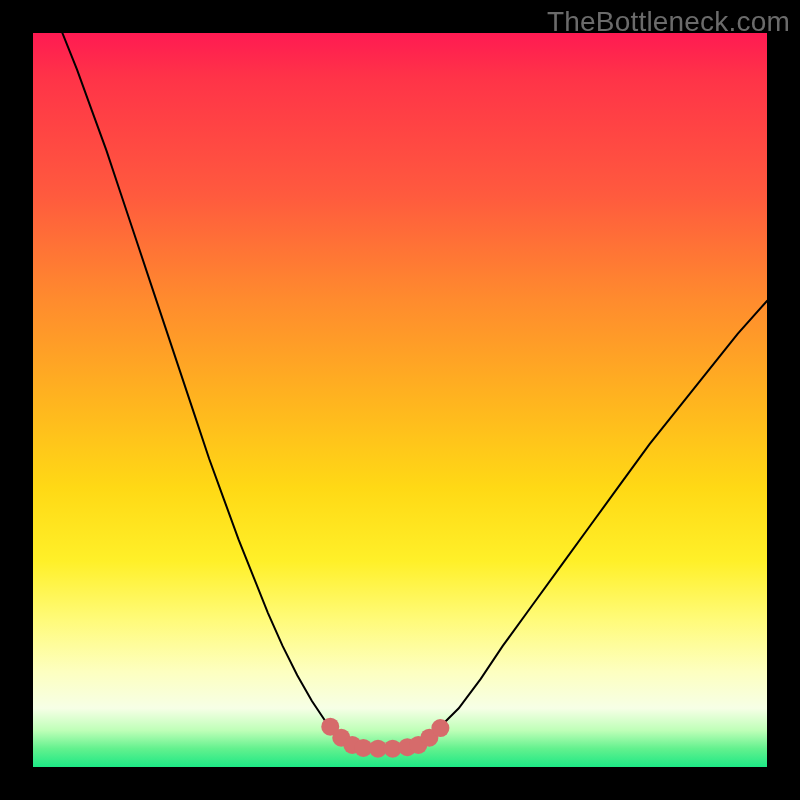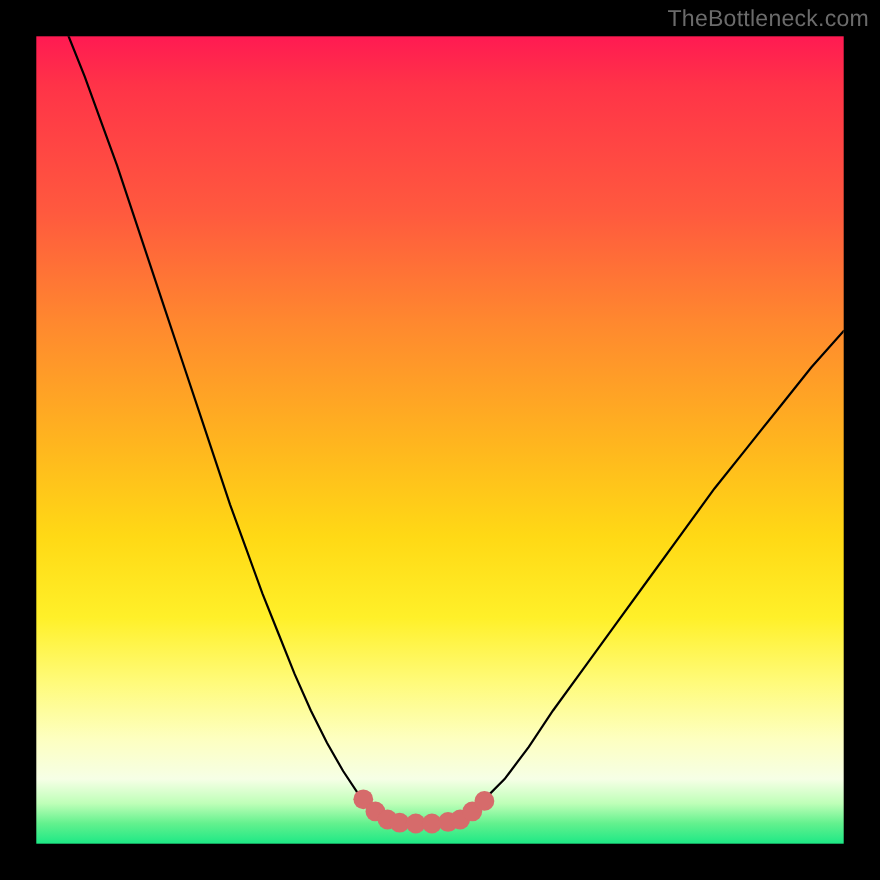--- a/index.html
+++ b/index.html
@@ -48,21 +48,21 @@
     left: 0;
     top: 0;
     width: 734px;
     height: 734px;
   }
   .watermark {
     position: absolute;
     top: 6px;
     right: 10px;
     color: #6b6b6b;
-    font-size: 21px;
+    font-size: 28px;
     font-weight: 500;
     letter-spacing: 0.2px;
   }
 </style>
 </head>
 <body>
 
 <div class="frame">
   <div class="plot">
     <svg class="curve" viewBox="0 0 734 734">

